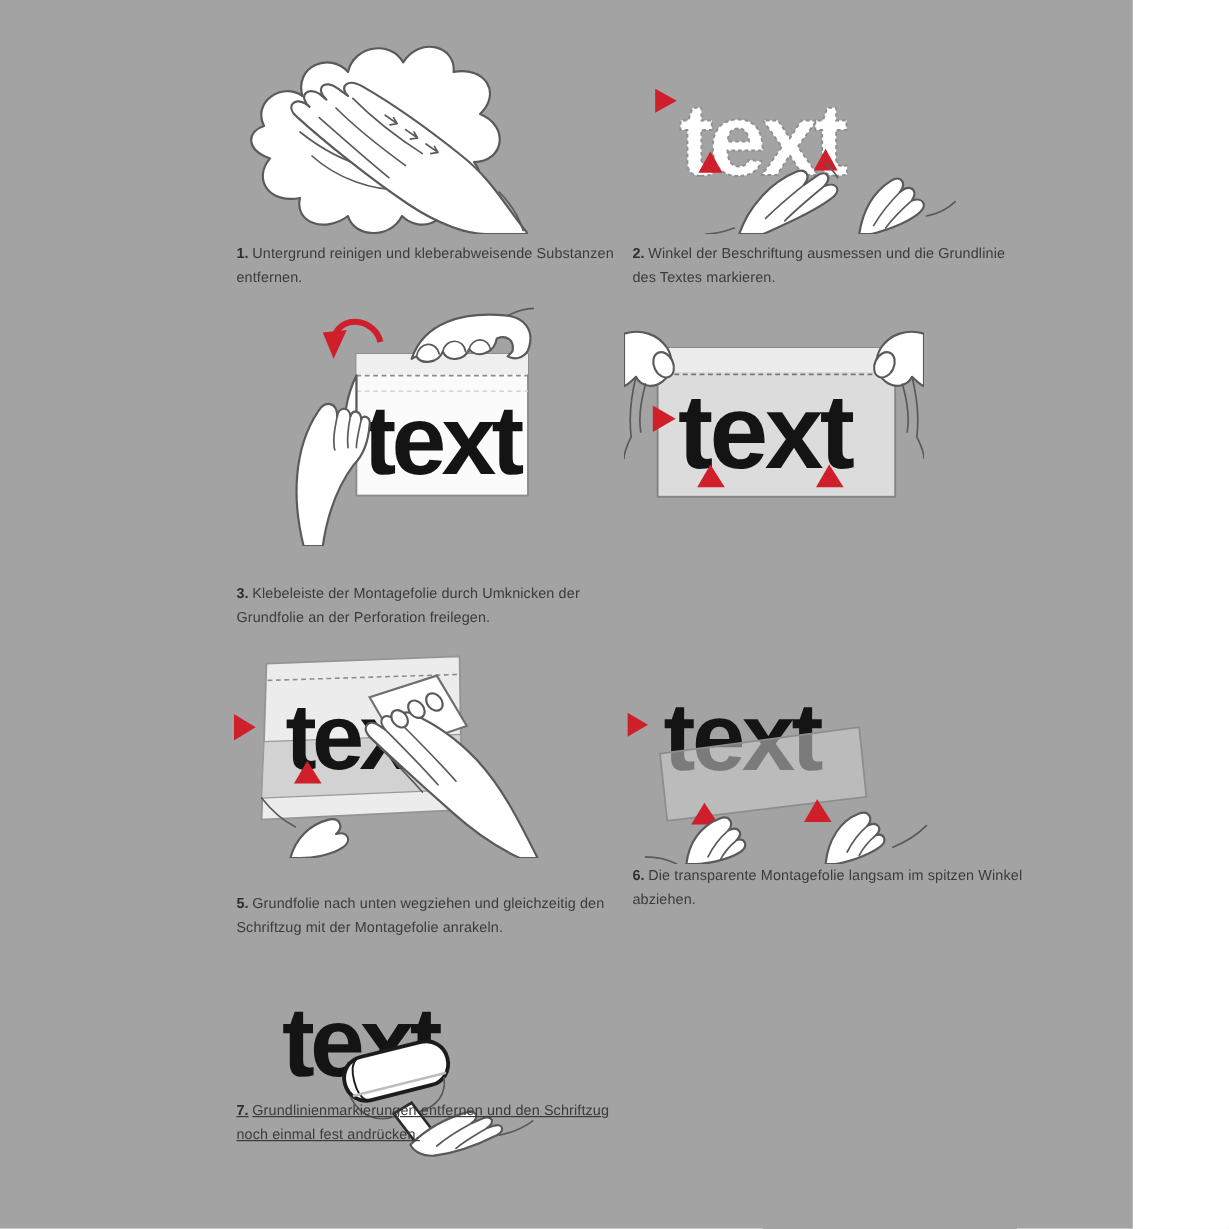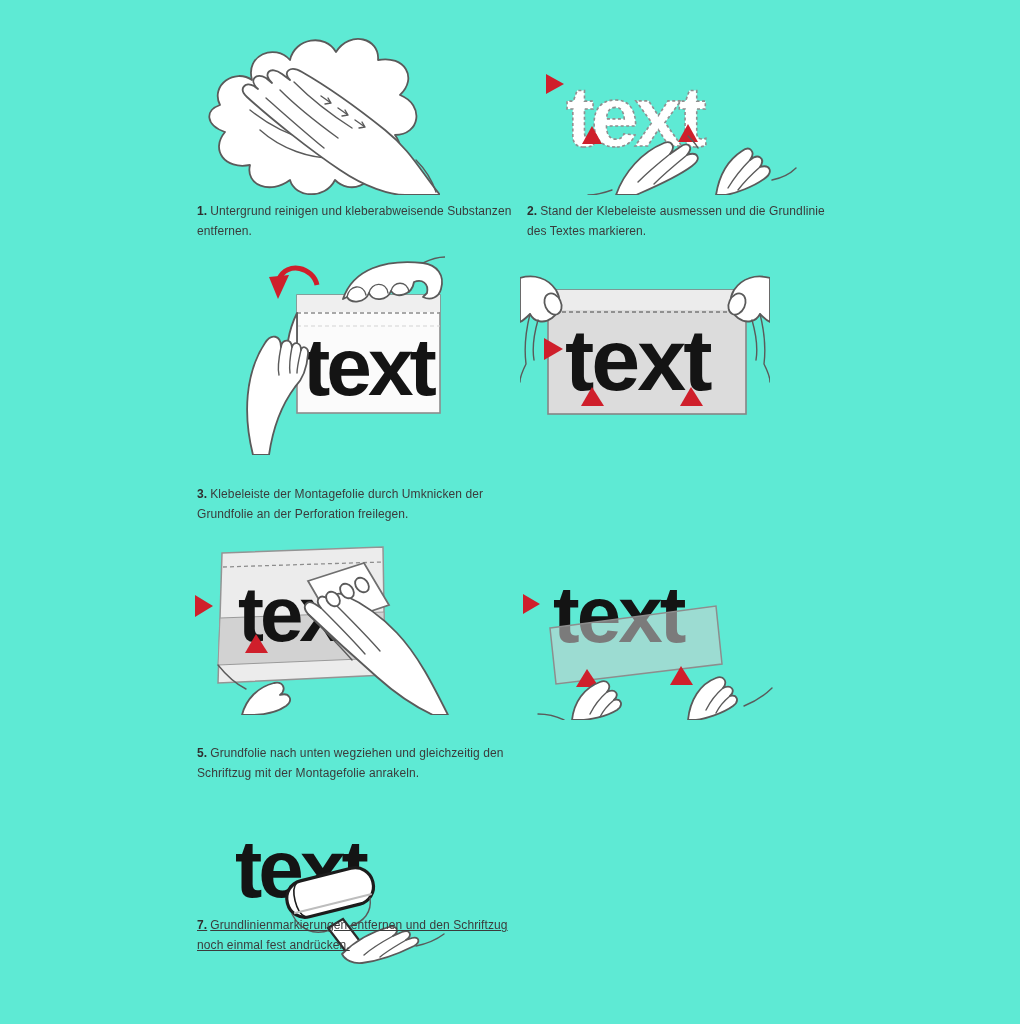--- a/index.html
+++ b/index.html
@@ -1,17 +1,17 @@
 <!DOCTYPE html>
 <html><head>
 <meta charset="utf-8">
 <style>
   html,body{margin:0;padding:0;background:#ffffff;}
   #canvas{
-    position:relative;width:1020px;height:1024px;background:#5eead4;
+    position:relative;width:944px;height:1024px;background:#a3a3a3;
     font-family:"Liberation Sans",sans-serif;overflow:hidden;
   }
   .figure{position:absolute;}
   .figure svg{display:block;}
   .caption{
     position:absolute;font-size:12px;line-height:20px;color:#3b3b3b;
     letter-spacing:0.1px;
   }
   .caption b{color:#2e2e2e;margin-right:3px;}
   svg text.decal{
@@ -167,30 +167,33 @@
       <path class="linedetail" d="M163 116 C152 122 142 128 134 135 M176 120 C166 126 157 131 150 137"></path>
       <path class="linedetail" d="M186 126 C196 124 206 120 214 114"></path>
     </svg>
   </div>
 
   <div class="caption" style="left:197px;top:201px;width:330px;">
     <b>1.</b><span>Untergrund reinigen und kleberabweisende Substanzen entfernen.</span>
   </div>
 
   <div class="caption" style="left:527px;top:201px;width:320px;">
-    <b>2.</b><span>Stand der Klebeleiste ausmessen und die Grundlinie des Textes markieren.</span>
+    <b>2.</b><span>Winkel der Beschriftung ausmessen und die Grundlinie des Textes markieren.</span>
   </div>
 
   <div class="caption" style="left:197px;top:484px;width:335px;">
     <b>3.</b><span>Klebeleiste der Montagefolie durch Umknicken der Grundfolie an der Perforation freilegen.</span>
   </div>
 
 
   <div class="caption" style="left:197px;top:719px;width:350px;margin-top:24px;">
     <b>5.</b><span>Grundfolie nach unten wegziehen und gleichzeitig den Schriftzug mit der Montagefolie anrakeln.</span>
   </div>
 
+  <div class="caption" style="left:527px;top:719px;width:330px;">
+    <b>6.</b><span>Die transparente Montagefolie langsam im spitzen Winkel abziehen.</span>
+  </div>
 
   <div class="caption" style="left:197px;top:915px;width:335px;text-decoration:underline;">
     <b>7.</b><span>Grundlinienmarkierungen entfernen und den Schriftzug noch einmal fest andrücken.</span>
   </div>
 
 </div>
 
 </body></html>

